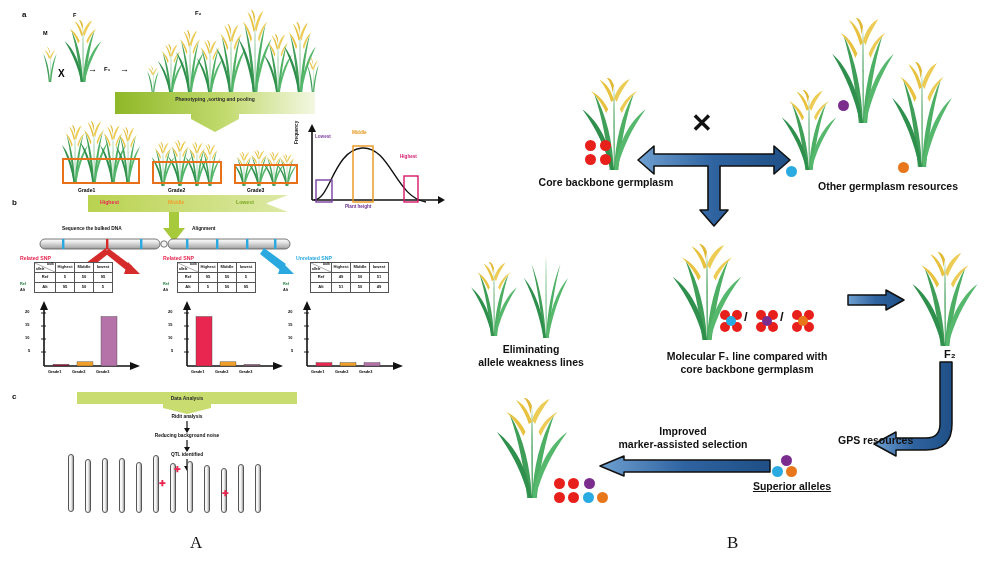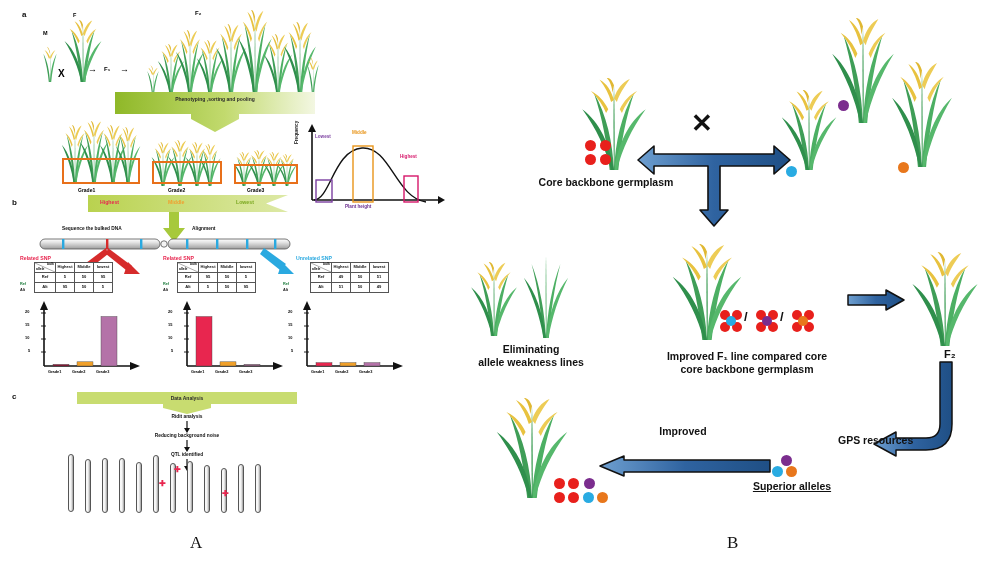--- a/index.html
+++ b/index.html
@@ -515,20 +515,21 @@
     </svg>
 <svg class="abs" style="left:828px;top:18px;" width="70" height="105" viewBox="0 0 100 100" preserveAspectRatio="none">
       <use href="#riceplant"></use>
     </svg>
 <svg class="abs" style="left:888px;top:62px;" width="68" height="105" viewBox="0 0 100 100" preserveAspectRatio="none">
       <use href="#riceplant"></use>
     </svg>
 <div class="dot abs" style="left:838px;top:100px;width:11px;height:11px;background:#7b2d8e;"></div>
 <div class="dot abs" style="left:786px;top:166px;width:11px;height:11px;background:#29abe2;"></div>
 <div class="dot abs" style="left:898px;top:162px;width:11px;height:11px;background:#e8771c;"></div>
+<div class="abs bt" style="left:778px;top:180px;width:220px;">Other germplasm resources</div>
 
 <div class="abs xmark" style="left:691px;top:110px;">✕</div>
 
 <svg class="abs" style="left:628px;top:140px;" width="180" height="90">
   <path d="M26,14 L26,6 L10,20 L26,34 L26,26 L80,26 L80,70 L72,70 L86,86 L100,70 L92,70 L92,26 L146,26 L146,34 L162,20 L146,6 L146,14 Z" fill="url(#gradBlueArrowH)" stroke="#111" stroke-width="1.6" stroke-linejoin="round"></path>
 </svg>
 
 <svg class="abs" style="left:468px;top:262px;" width="52" height="74" viewBox="0 0 100 100" preserveAspectRatio="none">
       <use href="#riceplant"></use>
     </svg>
@@ -556,21 +557,21 @@
   <div class="dot abs" style="left:48px;top:12px;width:10px;height:10px;background:#e8201c;"></div>
   <div class="dot abs" style="left:42px;top:6px; width:10px;height:10px;background:#7b2d8e;"></div>
   <div class="abs" style="left:60px;top:-1px;font-size:13px;font-weight:bold;color:#111;">/</div>
 
   <div class="dot abs" style="left:72px;top:0px; width:10px;height:10px;background:#e8201c;"></div>
   <div class="dot abs" style="left:84px;top:0px; width:10px;height:10px;background:#e8201c;"></div>
   <div class="dot abs" style="left:72px;top:12px;width:10px;height:10px;background:#e8201c;"></div>
   <div class="dot abs" style="left:84px;top:12px;width:10px;height:10px;background:#e8201c;"></div>
   <div class="dot abs" style="left:78px;top:6px; width:10px;height:10px;background:#e8771c;"></div>
 </div>
-<div class="abs bt two" style="left:612px;top:350px;width:270px;">Improved F₁ line compared core</div>
+<div class="abs bt two" style="left:612px;top:350px;width:270px;">Molecular F₁ line compared with</div>
 <div class="abs bt two" style="left:612px;top:363px;width:270px;">core backbone germplasm</div>
 
 <svg class="abs" style="left:848px;top:290px;" width="58" height="22">
   <path d="M0,5 L38,5 L38,0 L56,10 L38,20 L38,15 L0,15 Z" fill="url(#gradBlueArrowH)" stroke="#111" stroke-width="1.5" stroke-linejoin="round"></path>
 </svg>
 
 <svg class="abs" style="left:908px;top:252px;" width="74" height="94" viewBox="0 0 100 100" preserveAspectRatio="none">
       <use href="#riceplant"></use>
     </svg>
 <div class="abs" style="left:944px;top:348px;font-size:11px;font-weight:bold;color:#111;">F₂</div>
@@ -583,20 +584,21 @@
 
 <div class="dot abs" style="left:781px;top:455px;width:11px;height:11px;background:#7b2d8e;"></div>
 <div class="dot abs" style="left:772px;top:466px;width:11px;height:11px;background:#29abe2;"></div>
 <div class="dot abs" style="left:786px;top:466px;width:11px;height:11px;background:#e8771c;"></div>
 <div class="abs bt" style="left:712px;top:480px;width:160px;text-decoration:underline;">Superior alleles</div>
 
 <svg class="abs" style="left:598px;top:456px;" width="172" height="20">
   <path d="M172,4 L26,4 L26,0 L2,10 L26,20 L26,16 L172,16 Z" fill="url(#gradBlueArrowH)" stroke="#111" stroke-width="1.5" stroke-linejoin="round"></path>
 </svg>
 <div class="abs bt two" style="left:598px;top:425px;width:170px;">Improved</div>
+<div class="abs bt two" style="left:588px;top:438px;width:190px;">marker-assisted selection</div>
 
 <svg class="abs" style="left:492px;top:398px;" width="80" height="100" viewBox="0 0 100 100" preserveAspectRatio="none">
       <use href="#riceplant"></use>
     </svg>
 <div class="dot abs" style="left:554px;top:478px;width:11px;height:11px;background:#e8201c;"></div>
 <div class="dot abs" style="left:568px;top:478px;width:11px;height:11px;background:#e8201c;"></div>
 <div class="dot abs" style="left:554px;top:492px;width:11px;height:11px;background:#e8201c;"></div>
 <div class="dot abs" style="left:568px;top:492px;width:11px;height:11px;background:#e8201c;"></div>
 <div class="dot abs" style="left:584px;top:478px;width:11px;height:11px;background:#7b2d8e;"></div>
 <div class="dot abs" style="left:583px;top:492px;width:11px;height:11px;background:#29abe2;"></div>

